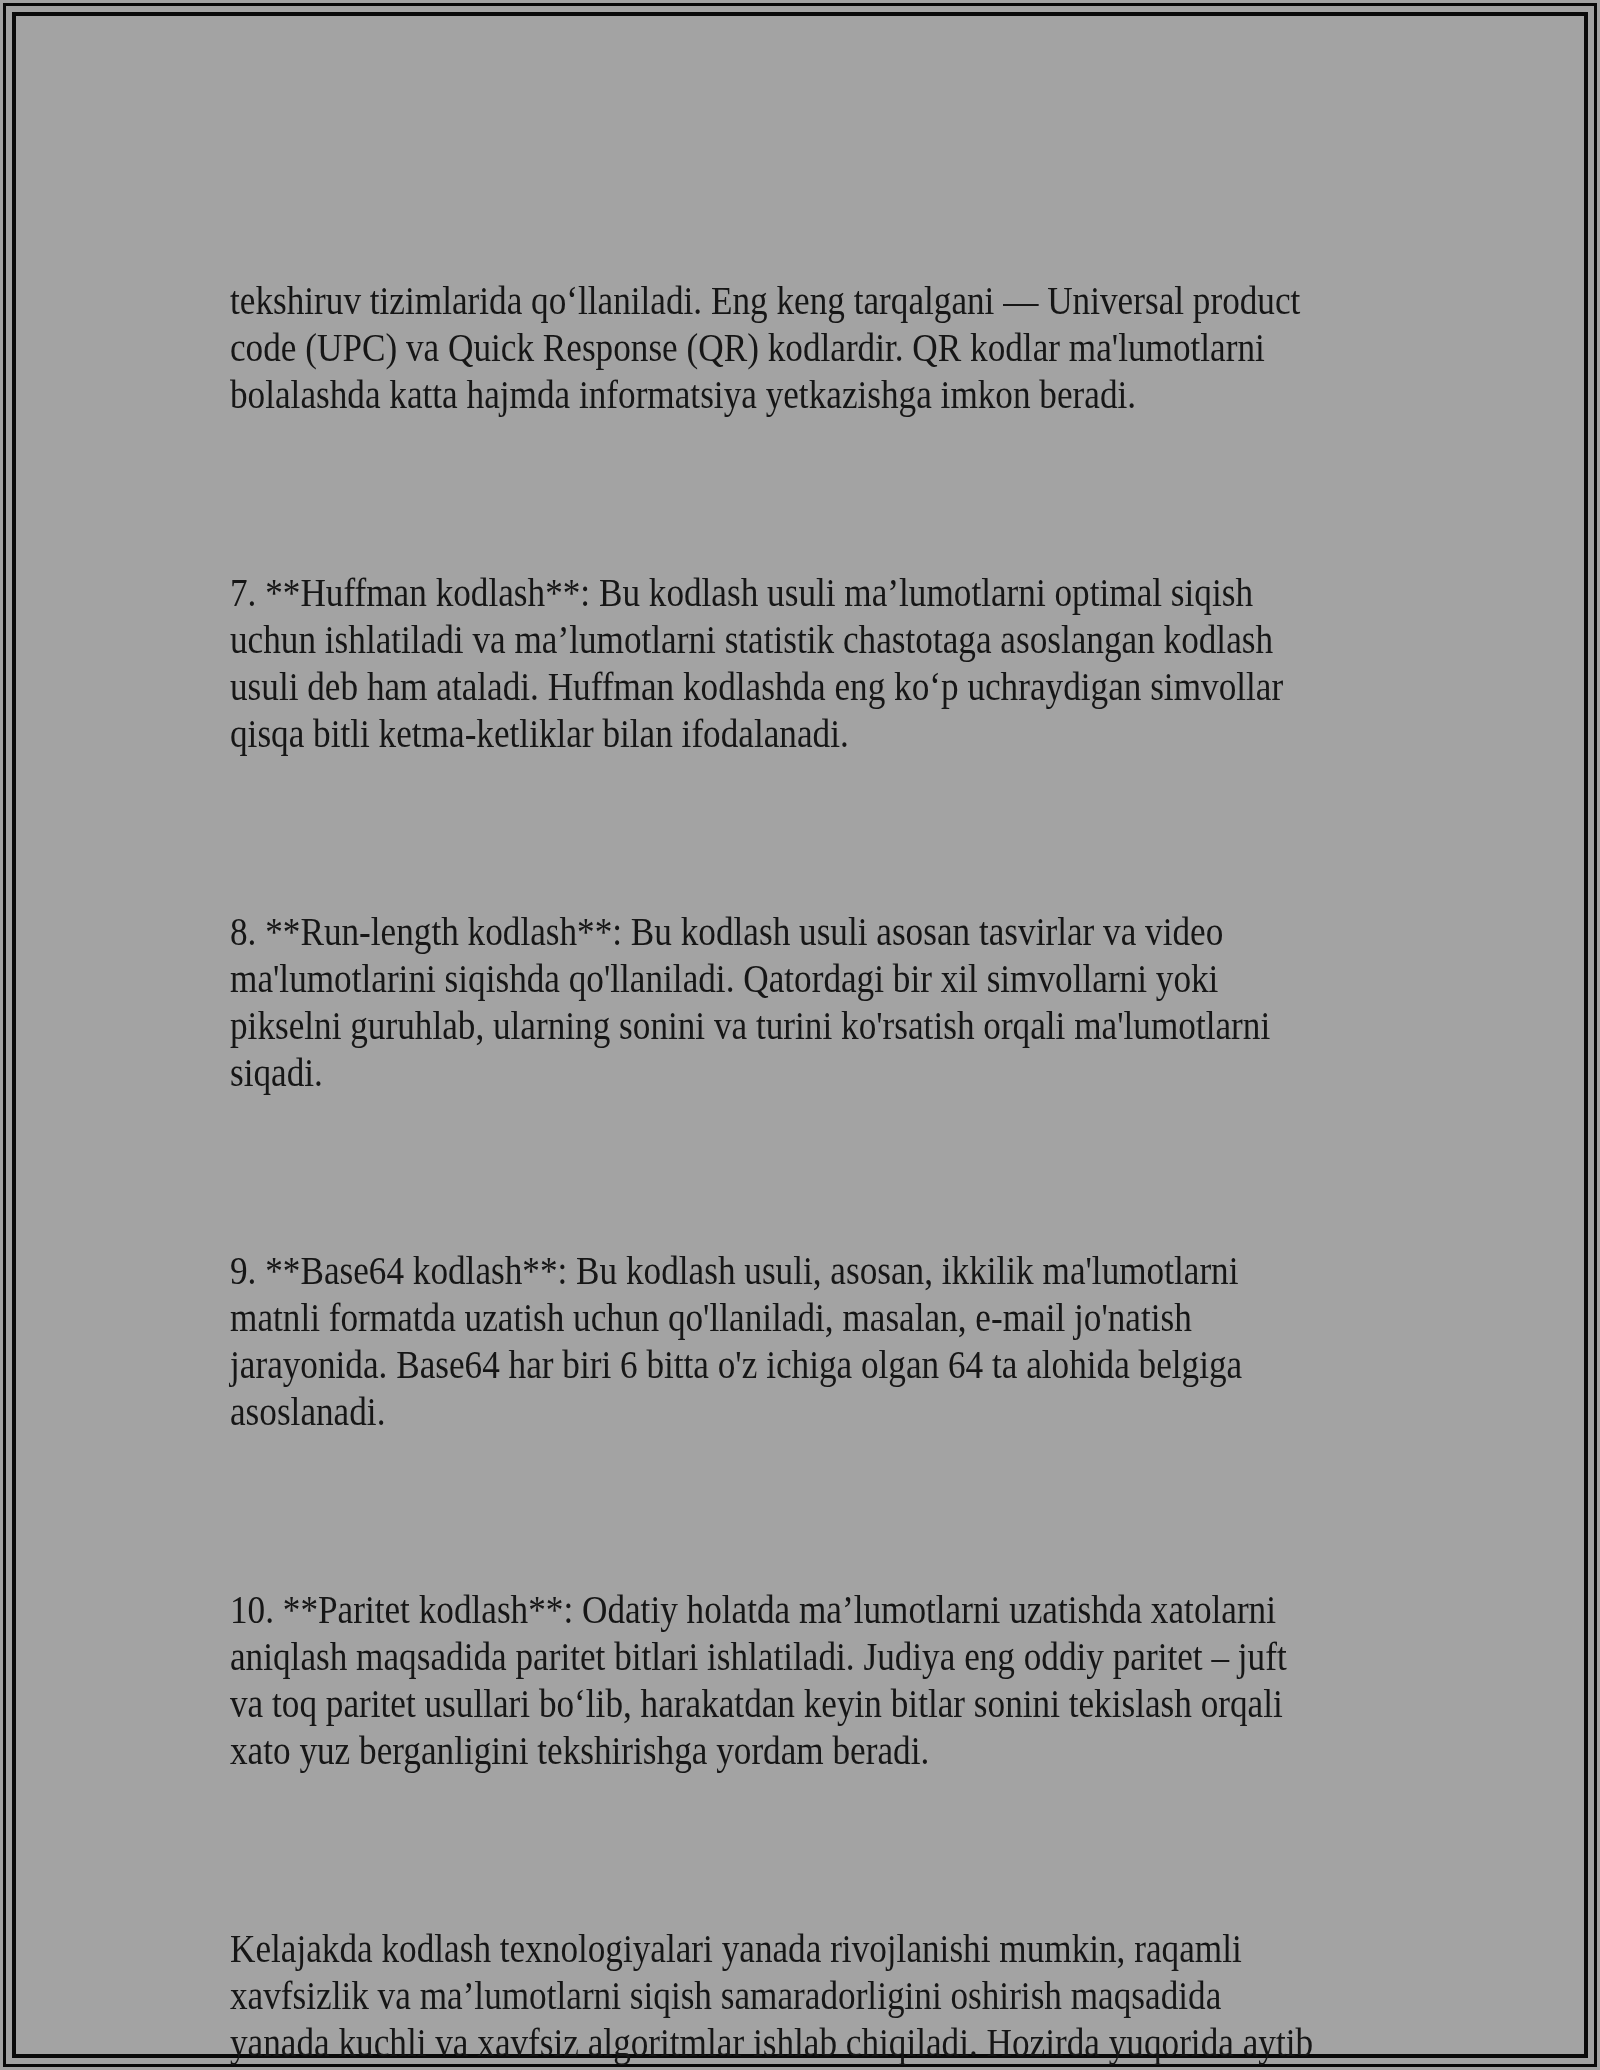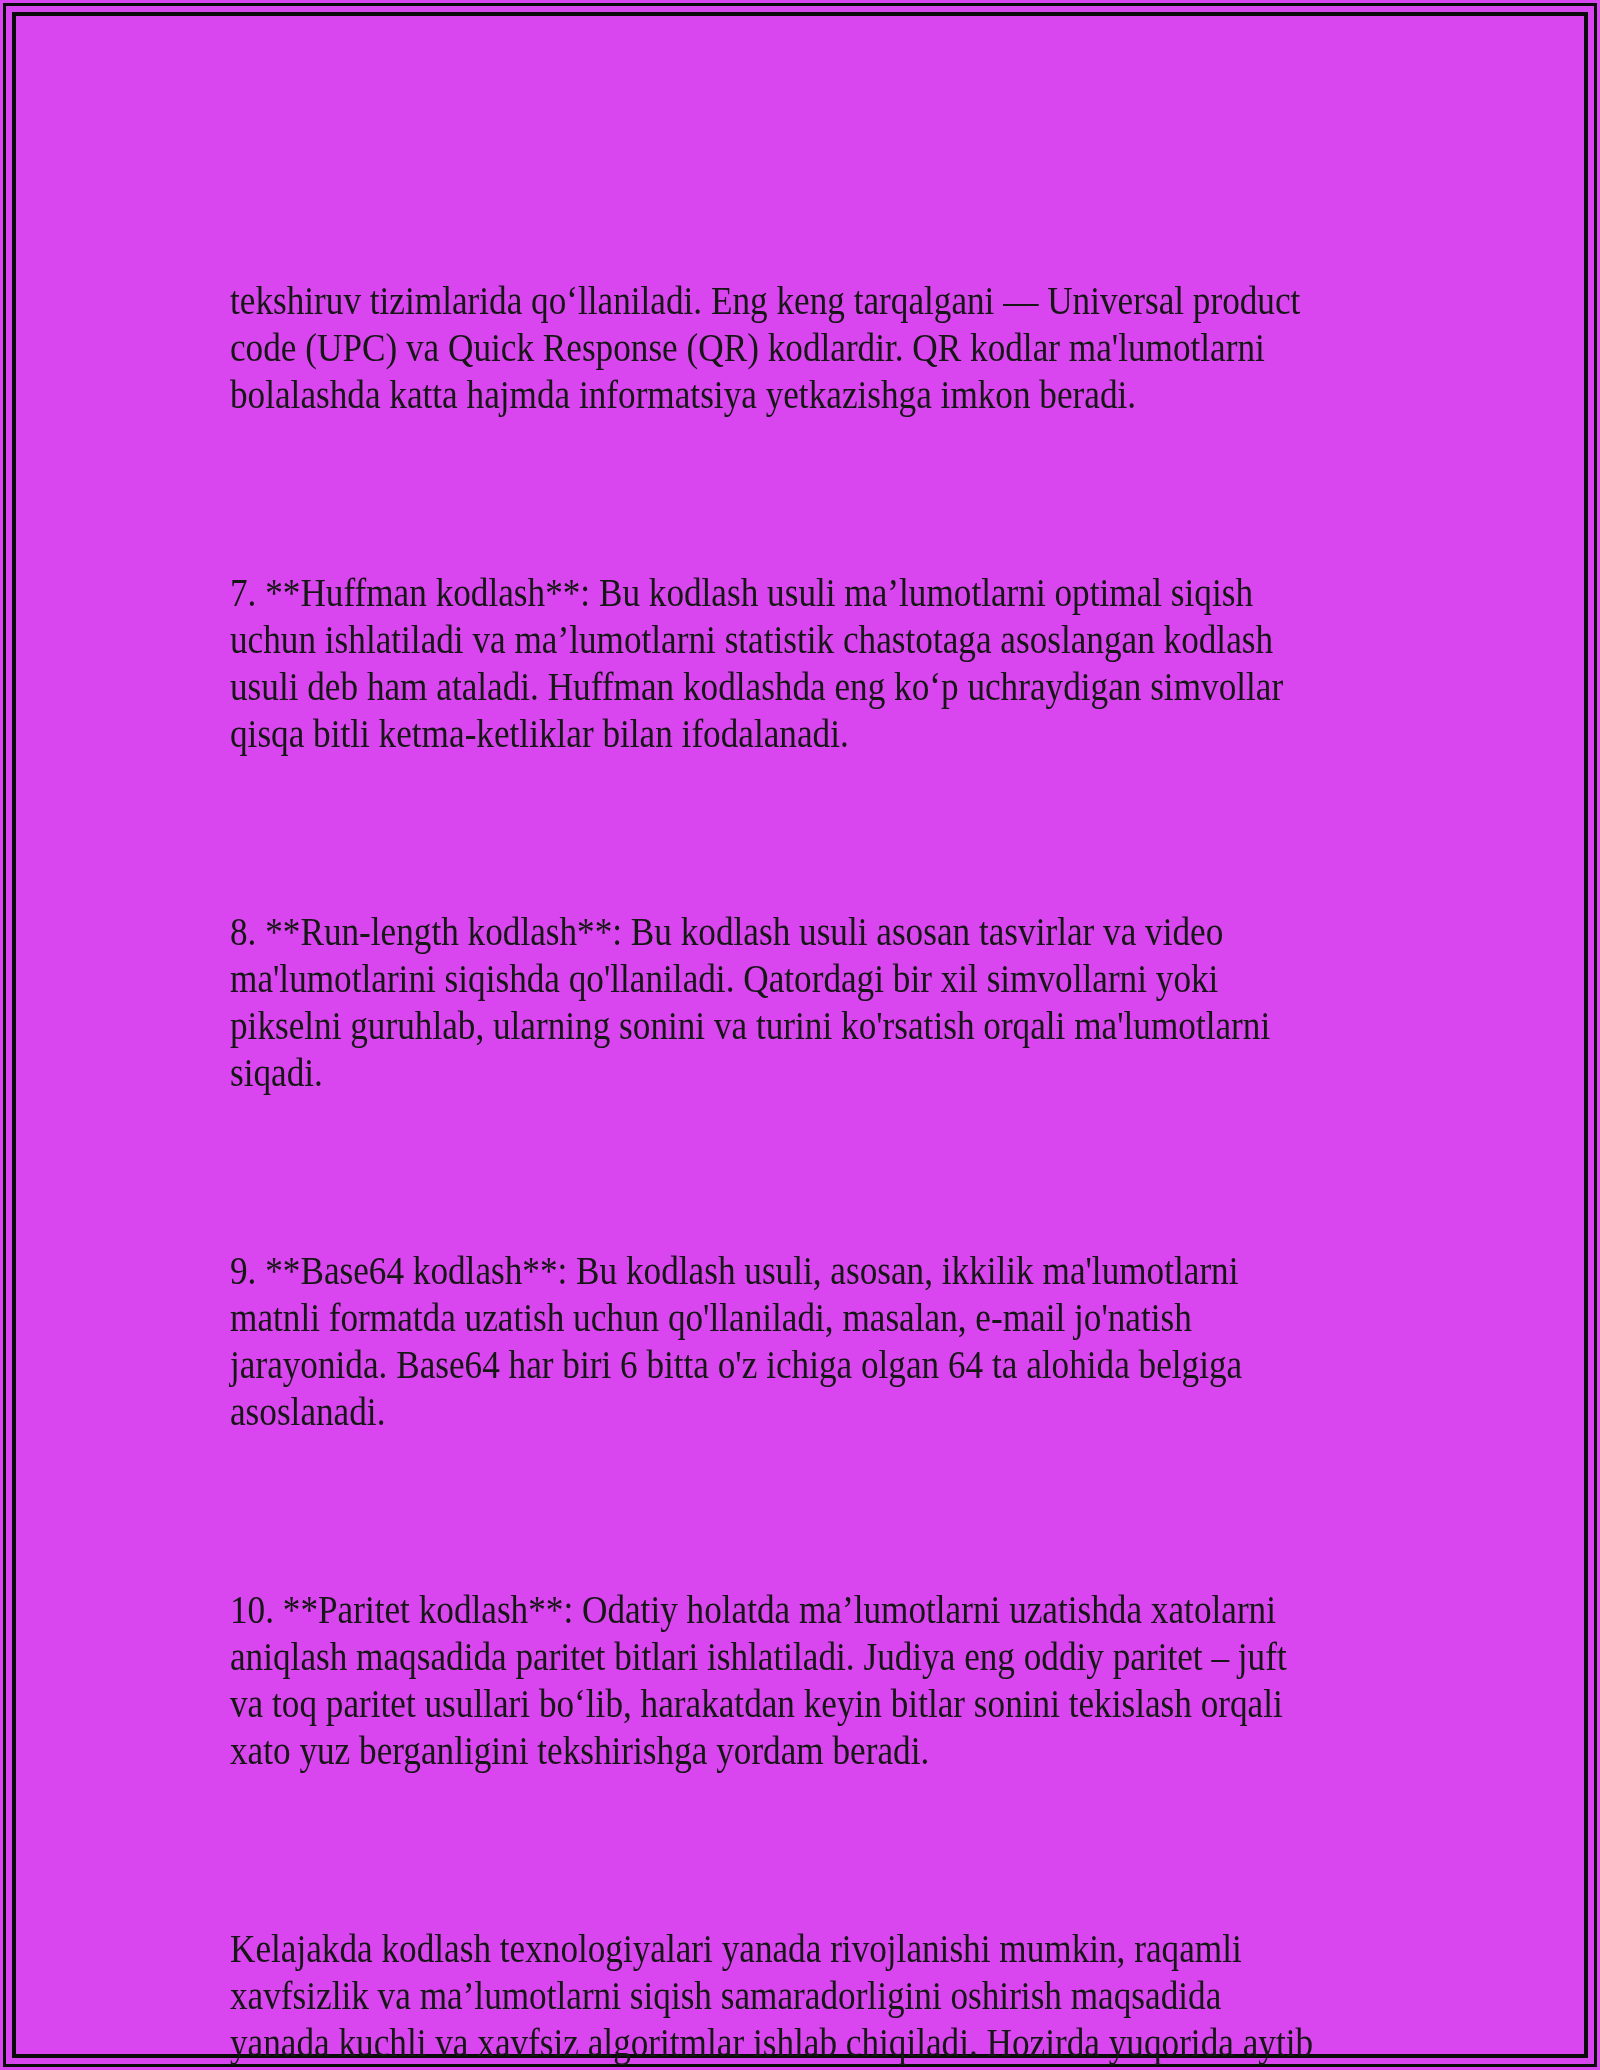--- a/index.html
+++ b/index.html
@@ -4,21 +4,21 @@
 <style>
   html, body {
     margin: 0;
     padding: 0;
     background: #ffffff;
   }
   .page {
     position: relative;
     width: 1600px;
     height: 2070px;
-    background: #d946ef;
+    background: #a3a3a3;
     overflow: hidden;
     font-family: "Liberation Serif", "DejaVu Serif", serif;
   }
   .frame-outer {
     position: absolute;
     inset: 3px;
     border: 3px solid #0a0a0a;
     pointer-events: none;
   }
   .frame-inner {

